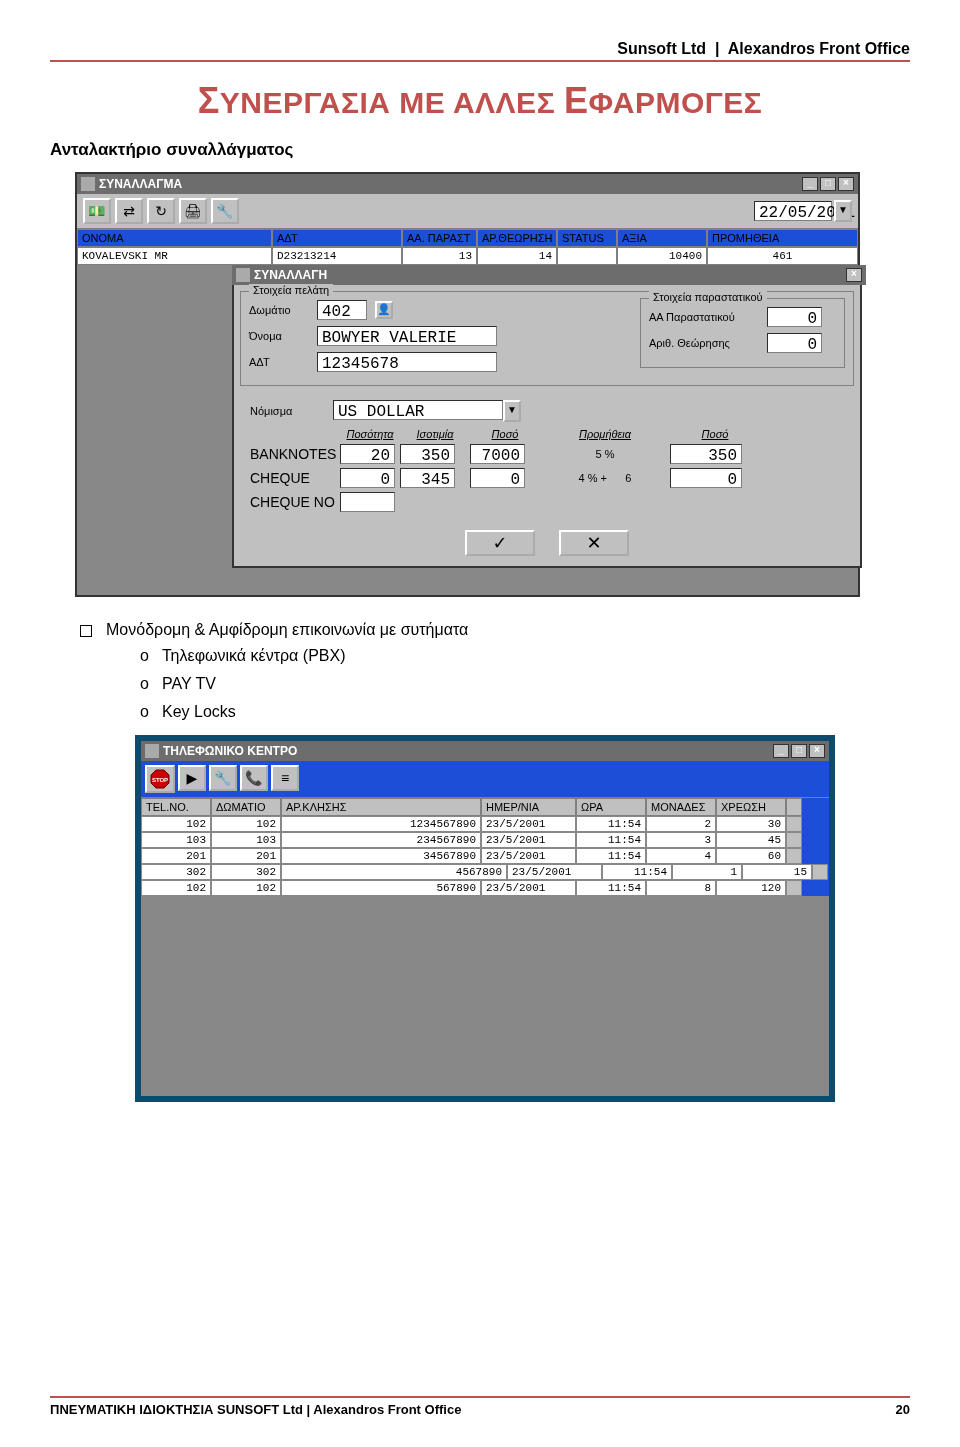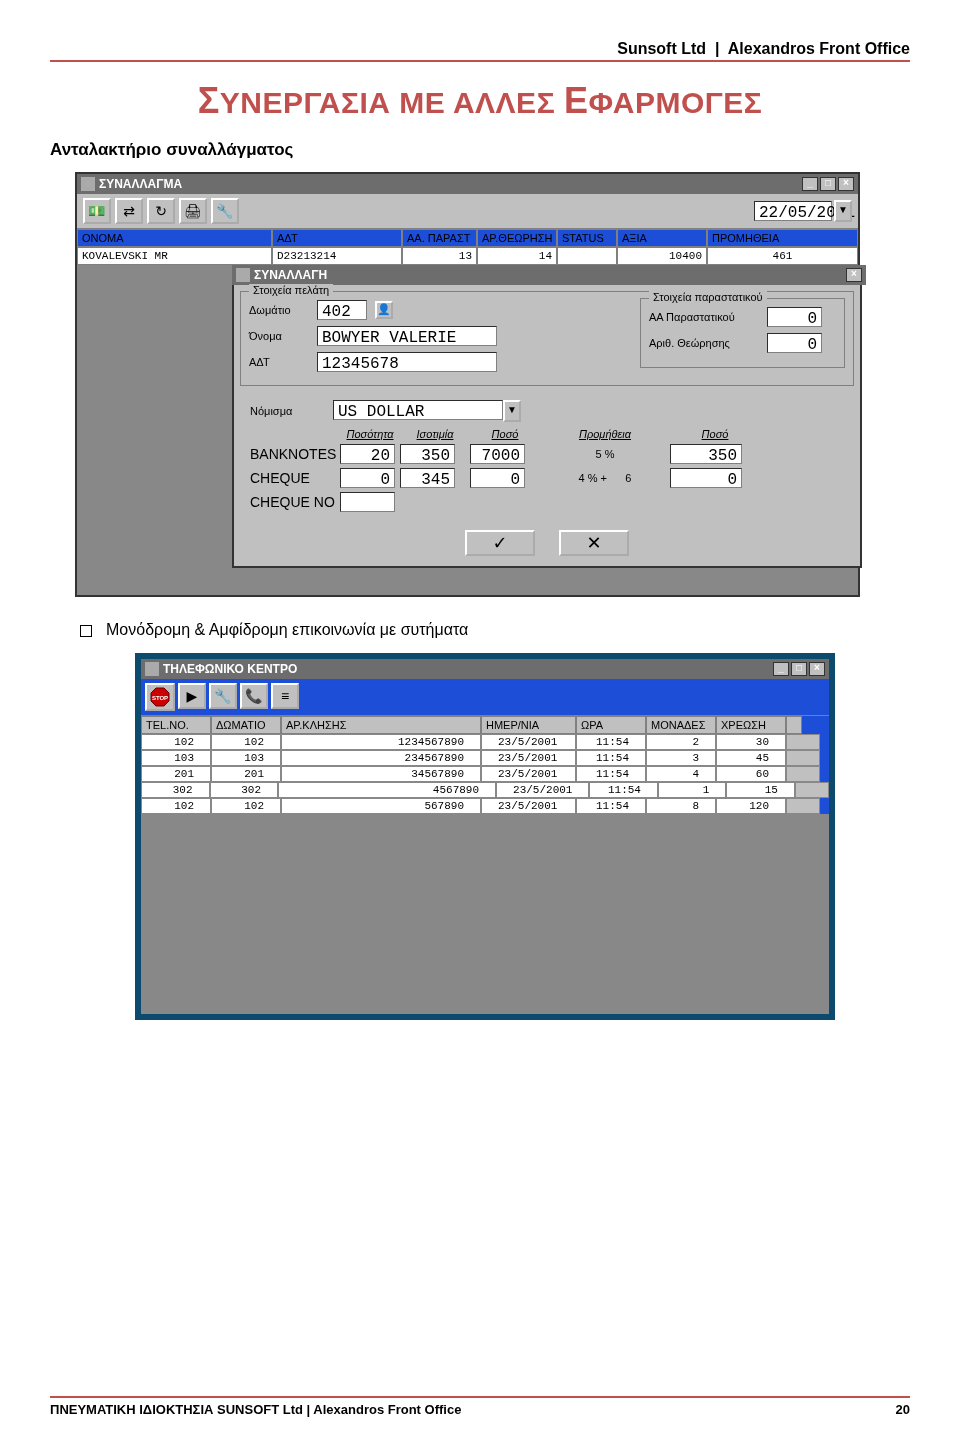--- a/index.html
+++ b/index.html
@@ -56,21 +56,21 @@
   .sub-bullets { margin-left: 60px; margin-top: 6px; }
   .sub-bullets div { margin-bottom: 10px; }
   .sub-bullets .o { display: inline-block; width: 22px; }
 
   .win2 { width: 700px; margin: 0 14px 0 85px; border: 6px solid #0c4a6e; background: #1d4ed8; }
   .toolbar2 { display: flex; gap: 3px; padding: 4px; border-bottom: 1px solid #808080; }
   .stop { background: #c0c0c0; border: 2px outset #fff; width: 30px; height: 28px; display: flex; align-items: center; justify-content: center; color: #b00; font-weight: bold; font-size: 9px; }
   .table2 { font-size: 11px; }
   .t2row { display: flex; }
   .t2h { border: 1px solid #808080; background: #c0c0c0; padding: 2px 4px; height: 18px; font-size: 11px; overflow: hidden; }
-  .t2c { border: 1px solid #888; background: #fff; padding: 1px 16px; height: 16px; font-family: 'Courier New', monospace; font-size: 11px; text-align: right; }
+  .t2c { border: 1px solid #888; background: #fff; padding: 1px 4px; height: 16px; font-family: 'Courier New', monospace; font-size: 11px; text-align: right; }
   .t2c.left { text-align: left; }
   .t2-body-area { background: #888; height: 200px; }
   .scroll-stub { width: 16px; background: #c0c0c0; border-left: 1px solid #808080; }
 
   .footer { position: absolute; bottom: 30px; left: 50px; right: 50px; }
   .footer-rule { border: none; border-top: 2px solid #c0504d; margin-bottom: 4px; }
   .footer-row { display: flex; justify-content: space-between; font-size: 13px; font-weight: bold; }
 </style>
 </head>
 <body>
@@ -243,20 +243,25 @@
           </div>
         </div>
       </div>
     </div>
   </div>
 
   <div class="bullets">
     <div class="bullet-sq">
       <div class="sq"></div>
       <div>Μονόδρομη &amp; Αμφίδρομη επικοινωνία με συτήματα</div>
+    </div>
+    <div class="sub-bullets">
+      <div><span class="o">o</span><span>Τηλεφωνικά κέντρα  (PBX)</span></div>
+      <div><span class="o">o</span><span>PAY TV</span></div>
+      <div><span class="o">o</span><span>Key Locks</span></div>
     </div>
   </div>
 
   <div class="win win2">
     <div class="titlebar">
       <div class="titlebar-left">
         <div class="titlebar-icon"></div>
         <span>ΤΗΛΕΦΩΝΙΚΟ ΚΕΝΤΡΟ</span>
       </div>
       <div class="titlebar-btns">

